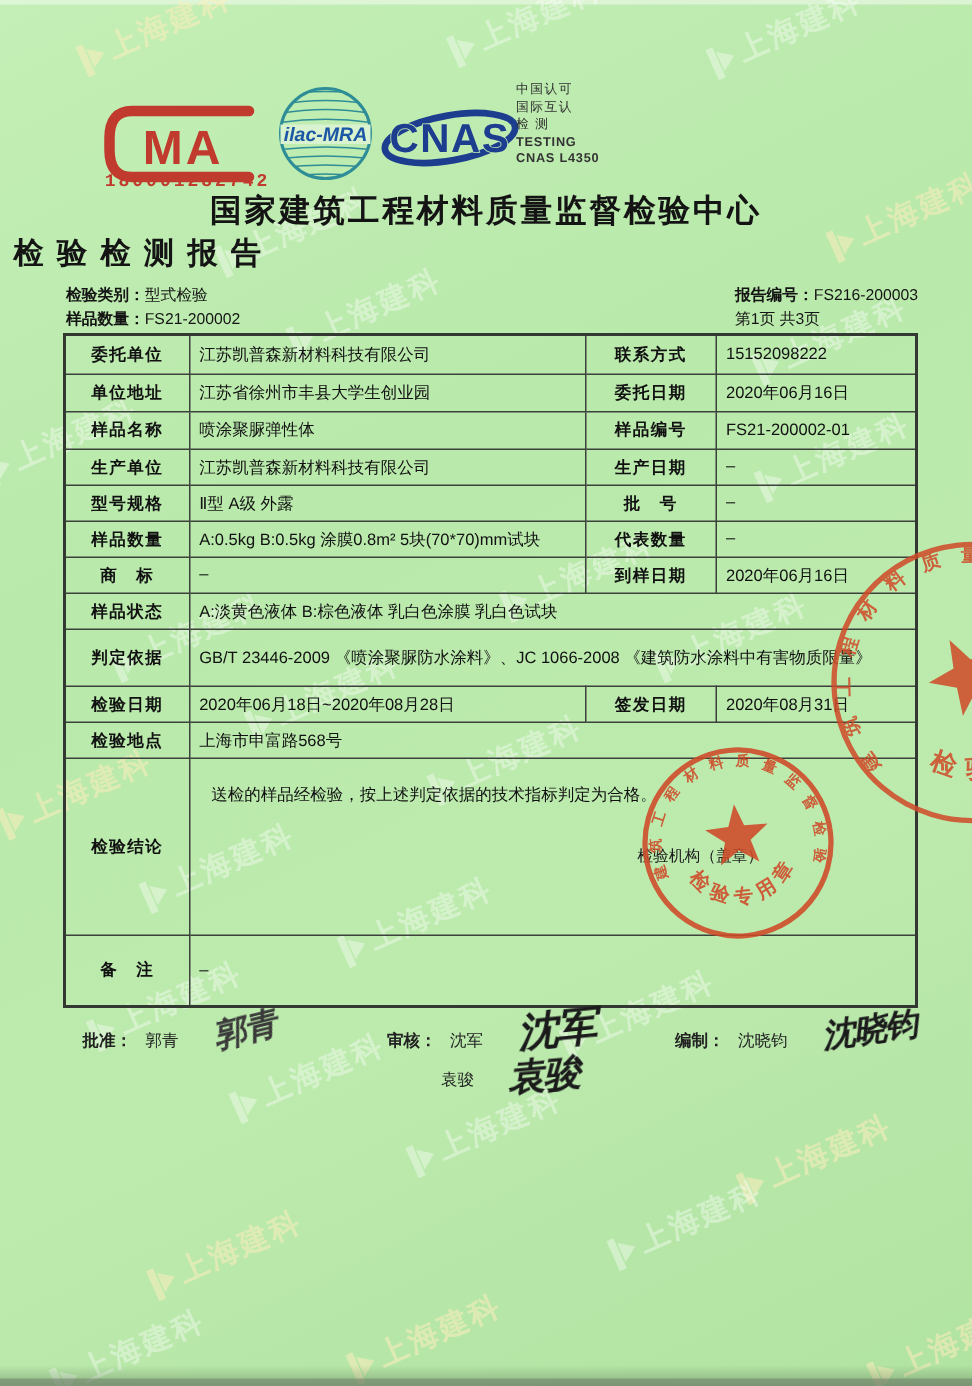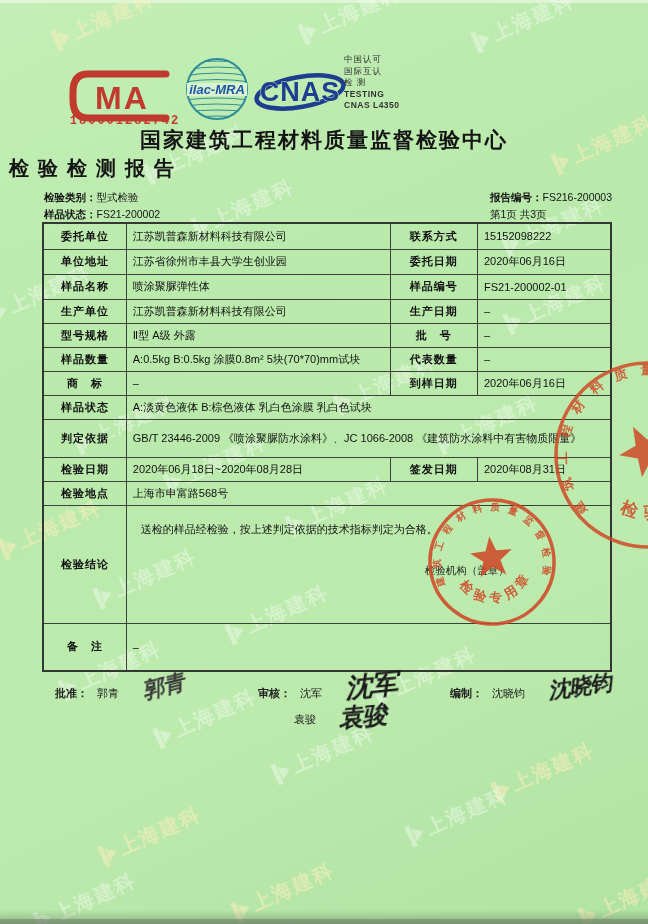--- a/index.html
+++ b/index.html
@@ -34,21 +34,21 @@
   .org-title{position:absolute;left:0;top:126px;width:100%;text-align:center;
     font-size:21px;font-weight:700;letter-spacing:2px;}
   .report-title{position:absolute;left:0;top:155px;width:100%;text-align:left;
     font-size:20px;font-weight:700;letter-spacing:9px;text-indent:9px;}
 
   
   .meta{position:absolute;left:42px;top:189px;width:570px;font-size:10.5px;}
   .meta .lft{position:absolute;left:2px;top:0;}
   .meta .rgt{position:absolute;right:0;top:0;text-align:left;}
   .meta div{line-height:16px;}
-  .meta b{font-weight:700;font-family:Liberation Serif, serif;}
+  .meta b{font-weight:700;}
 
   
   table.rep{position:absolute;left:42px;top:222px;width:570px;border-collapse:collapse;table-layout:fixed;
     font-size:11px;color:#111;}
   table.rep td{border:1px solid #3c413c;padding:0 6px;overflow:hidden;}
   table.rep{border:2px solid #333833;}
   td.lbl{font-weight:700;text-align:center;letter-spacing:1px;padding:0 2px;}
   td.val{text-align:left;padding-left:10px;}
   td.concl{position:relative;vertical-align:top;}
   .concl-text{margin:16px 0 0 8px;}
@@ -217,21 +217,21 @@
       <div class="en">CNAS L4350</div>
     </div>
   </div>
 
   <div class="org-title">国家建筑工程材料质量监督检验中心</div>
   <div class="report-title">检验检测报告</div>
 
   <div class="meta">
     <div class="lft">
       <div><b>检验类别：</b><span>型式检验</span></div>
-      <div><b>样品状态：</b><span>FS21-200002</span></div>
+      <div><b>样品数量：</b><span>FS21-200002</span></div>
     </div>
     <div class="rgt">
       <div><b>报告编号：</b><span>FS216-200003</span></div>
       <div>第1页 共3页</div>
     </div>
   </div>
 
   <table class="rep">
     <colgroup>
         <col style="width:83px">

